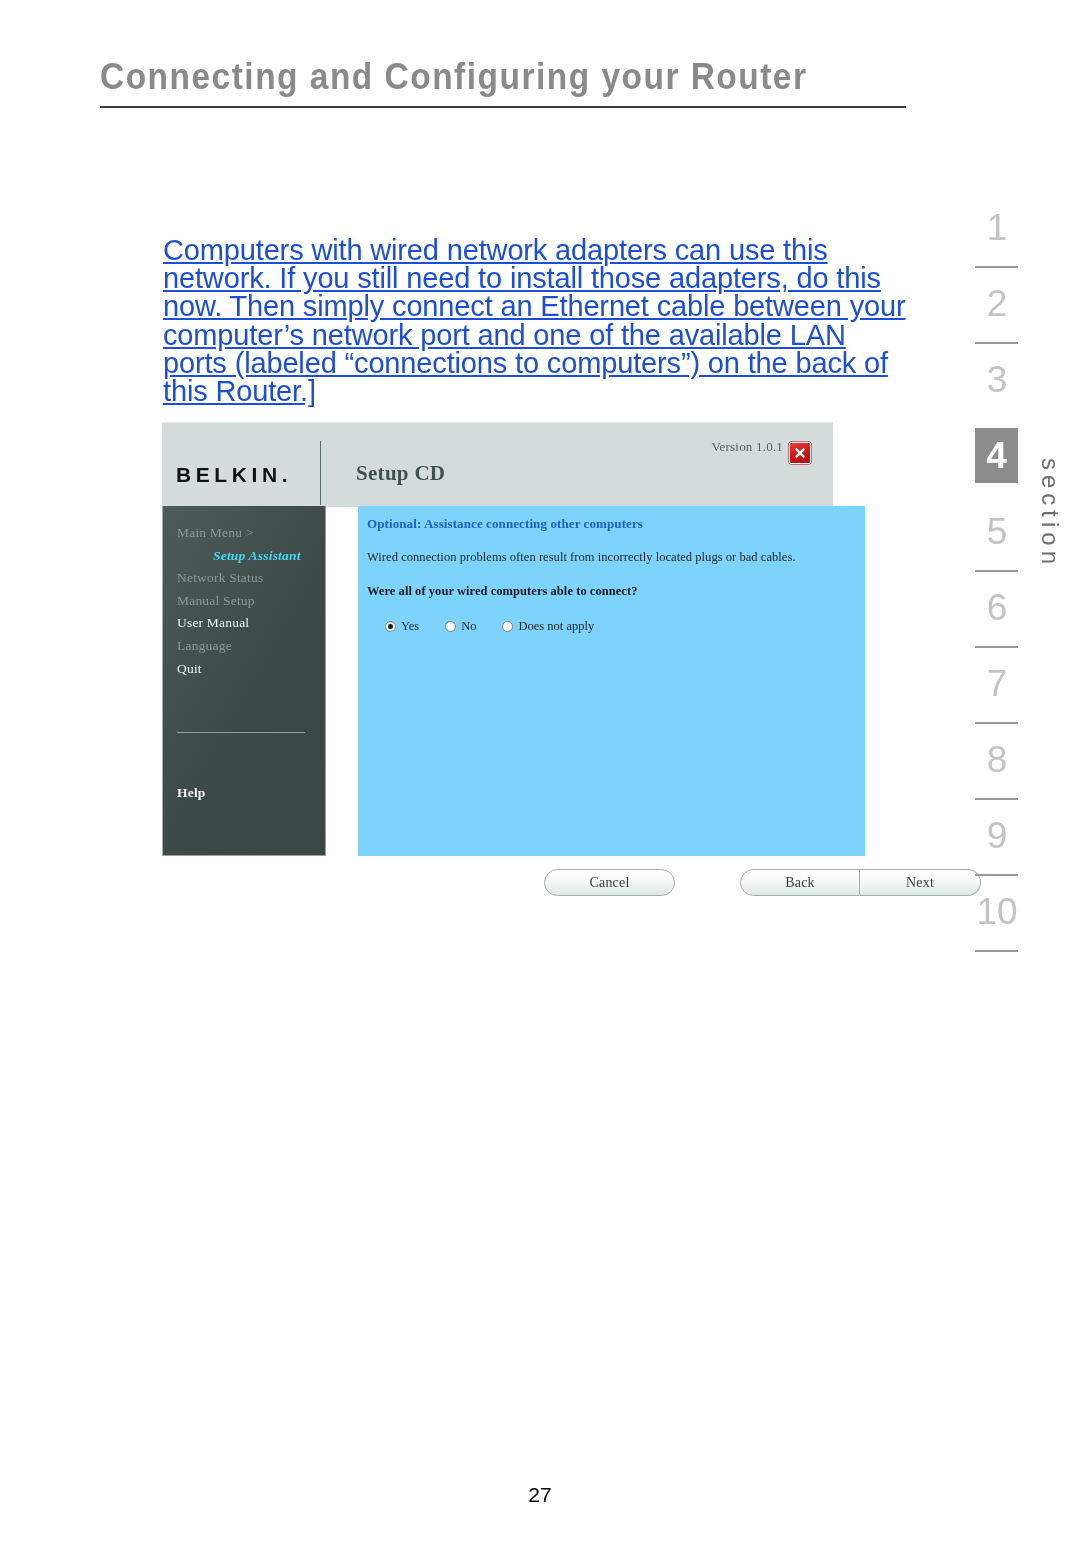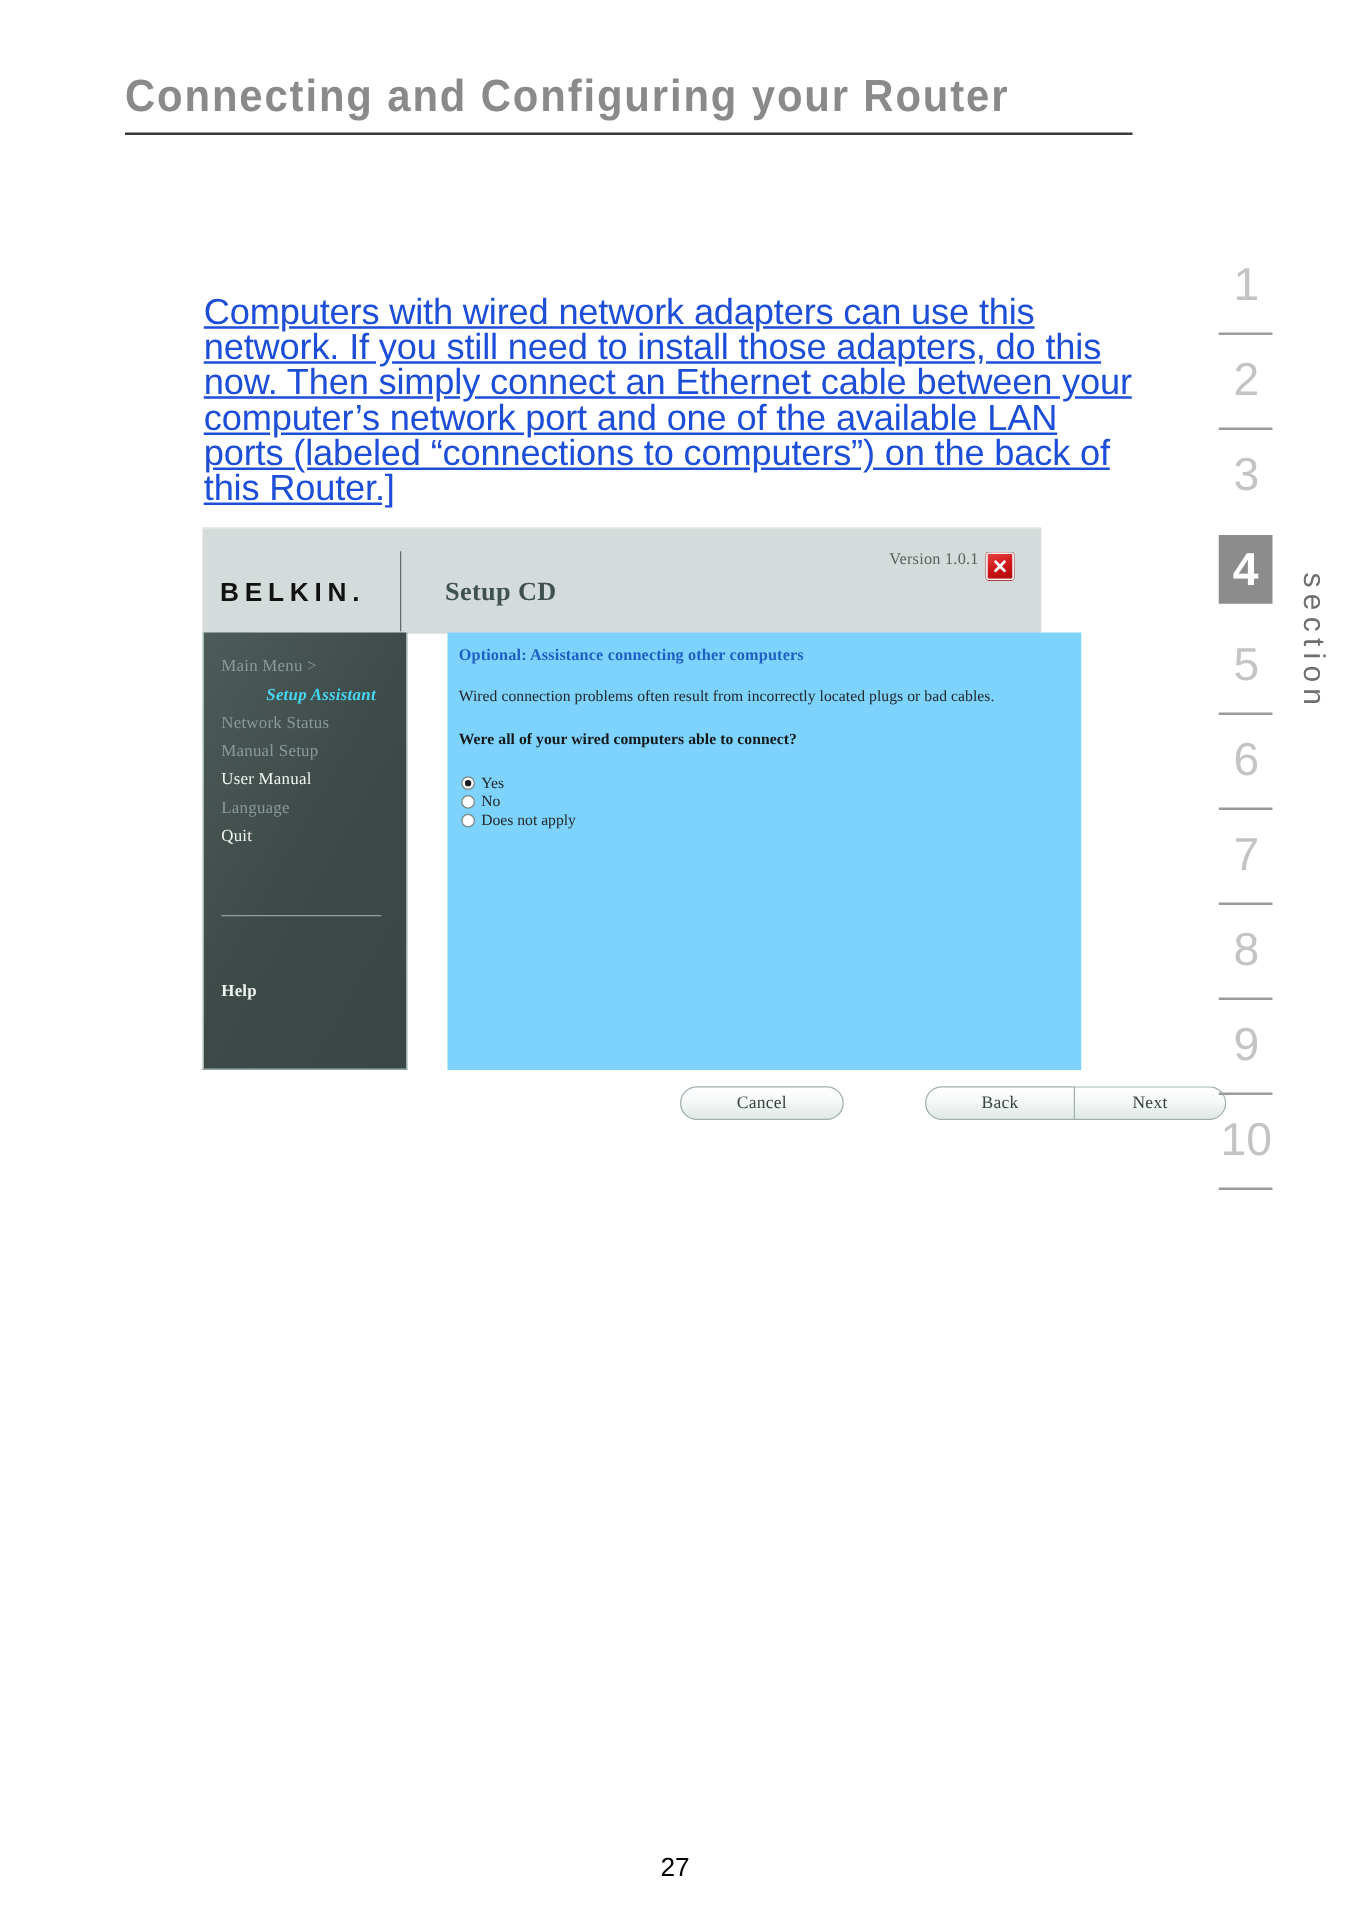--- a/index.html
+++ b/index.html
@@ -231,25 +231,24 @@
     top: 78px;
     font-family: "Liberation Serif", serif;
     font-size: 12.5px;
     font-weight: 700;
     color: #16191b;
     letter-spacing: 0.05px;
     white-space: nowrap;
   }
   .radio-row {
     position: absolute;
-    left: 11px;
+    left: 27px;
     top: 113px;
     display: flex;
-    align-items: flex-start;
-    flex-direction: column;
+    align-items: center;
   }
   .radio-option {
     display: flex;
     align-items: center;
     margin-right: 26px;
     font-family: "Liberation Serif", serif;
     font-size: 12.5px;
     color: #24292b;
     white-space: nowrap;
   }

